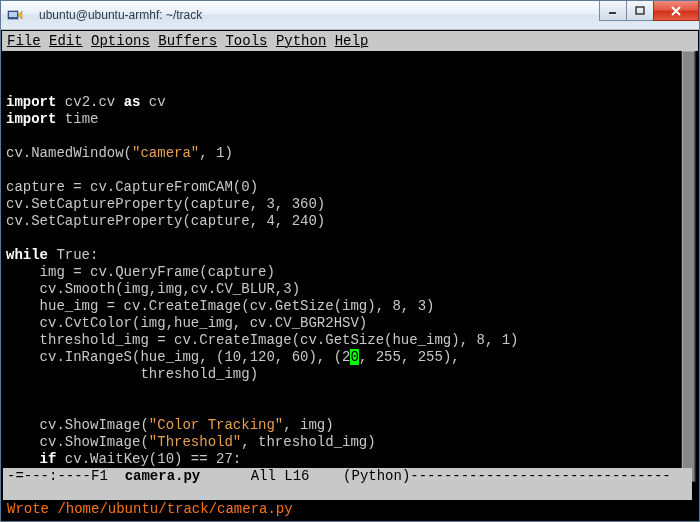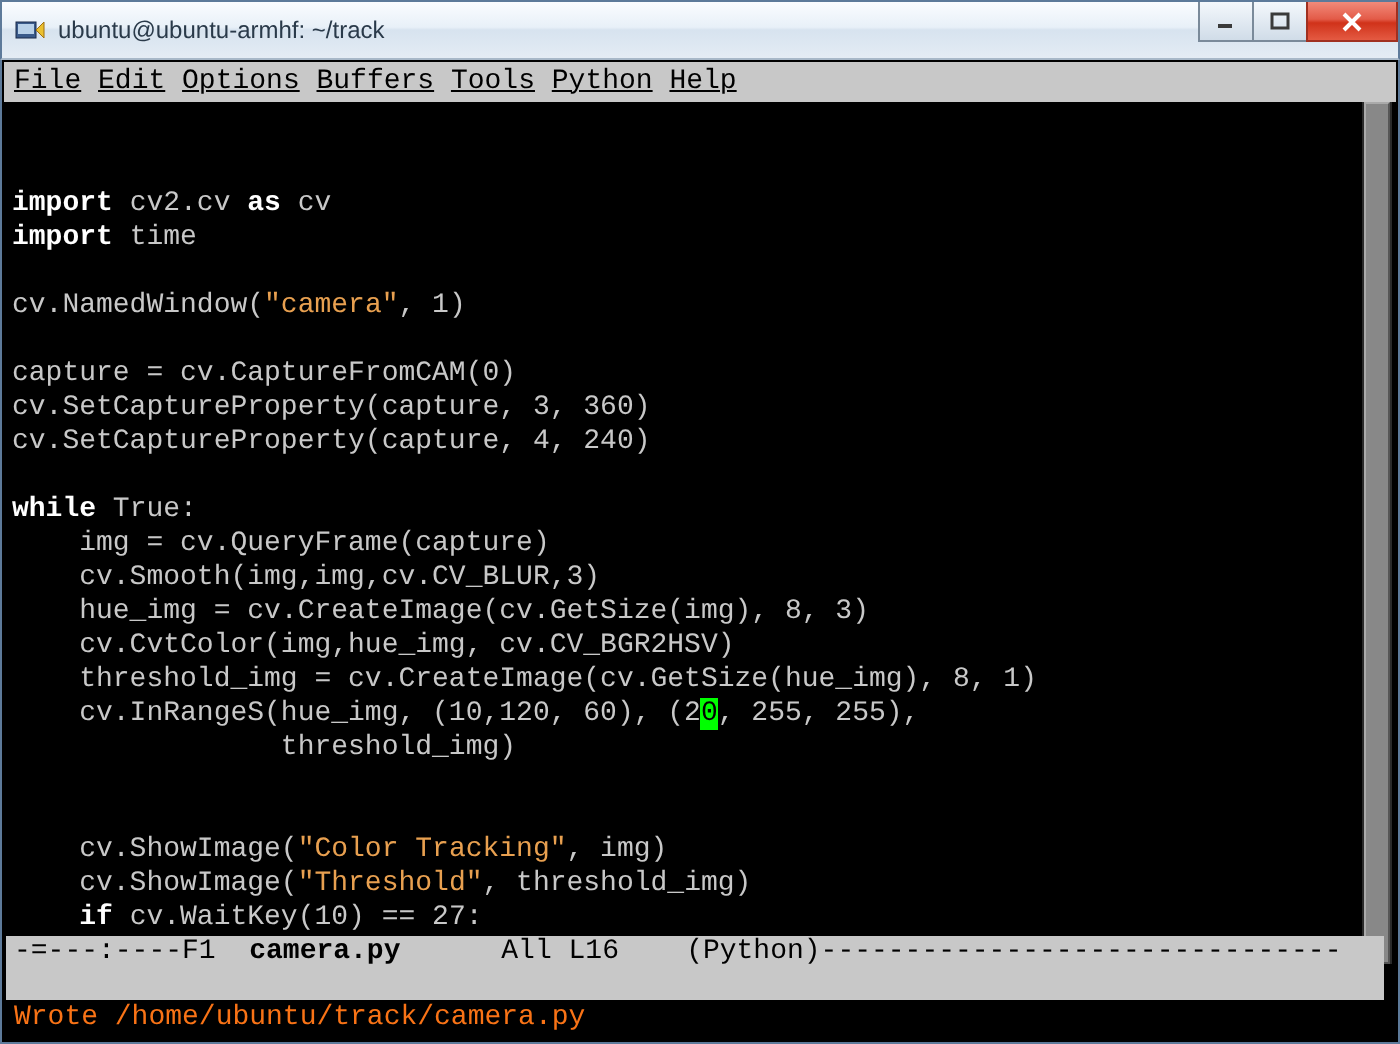--- a/index.html
+++ b/index.html
@@ -13,20 +13,21 @@
   }
   .titlebar {
     height: 30px;
     background: linear-gradient(to bottom, #fafcff 0%, #e8f0f8 45%, #d7e3ef 50%, #e4ecf4 100%);
     border: 1px solid #5d7a9a;
     border-bottom: 1px solid #a8b8c8;
     display: flex;
     align-items: center;
     padding-left: 6px;
     position: relative;
+    gap: 10px;
   }
   .titlebar .icon {
     width: 16px; height: 16px;
     margin-right: 6px;
     display: flex; align-items: center; justify-content: center;
   }
   .titlebar .title-text {
     color: #2a3a4a;
     font-family: "Segoe UI", Tahoma, sans-serif;
     font-size: 12px;

